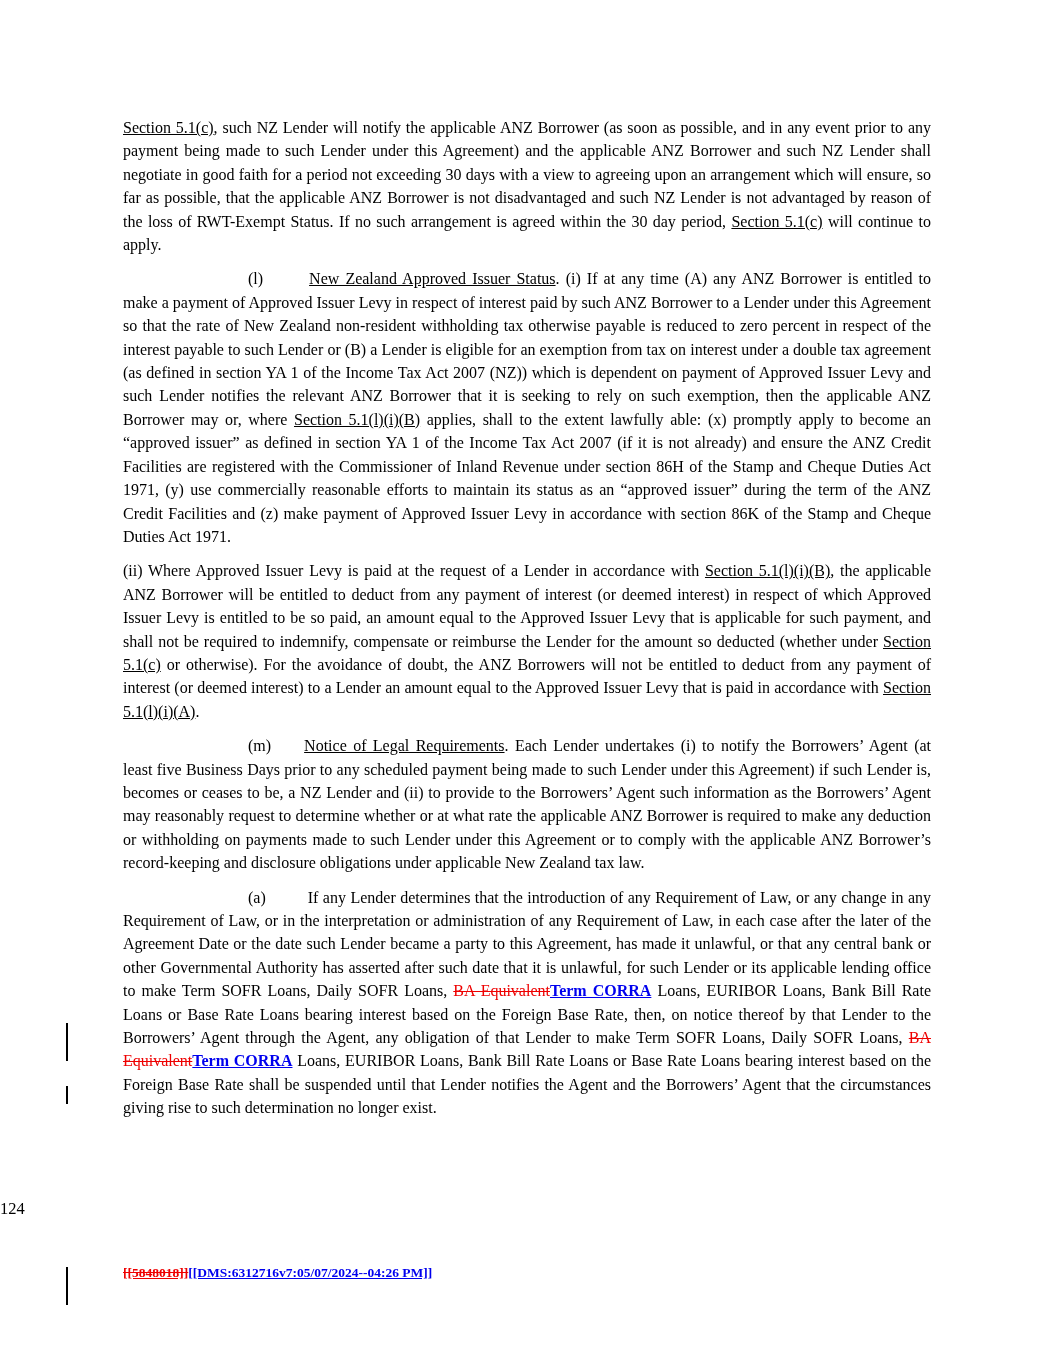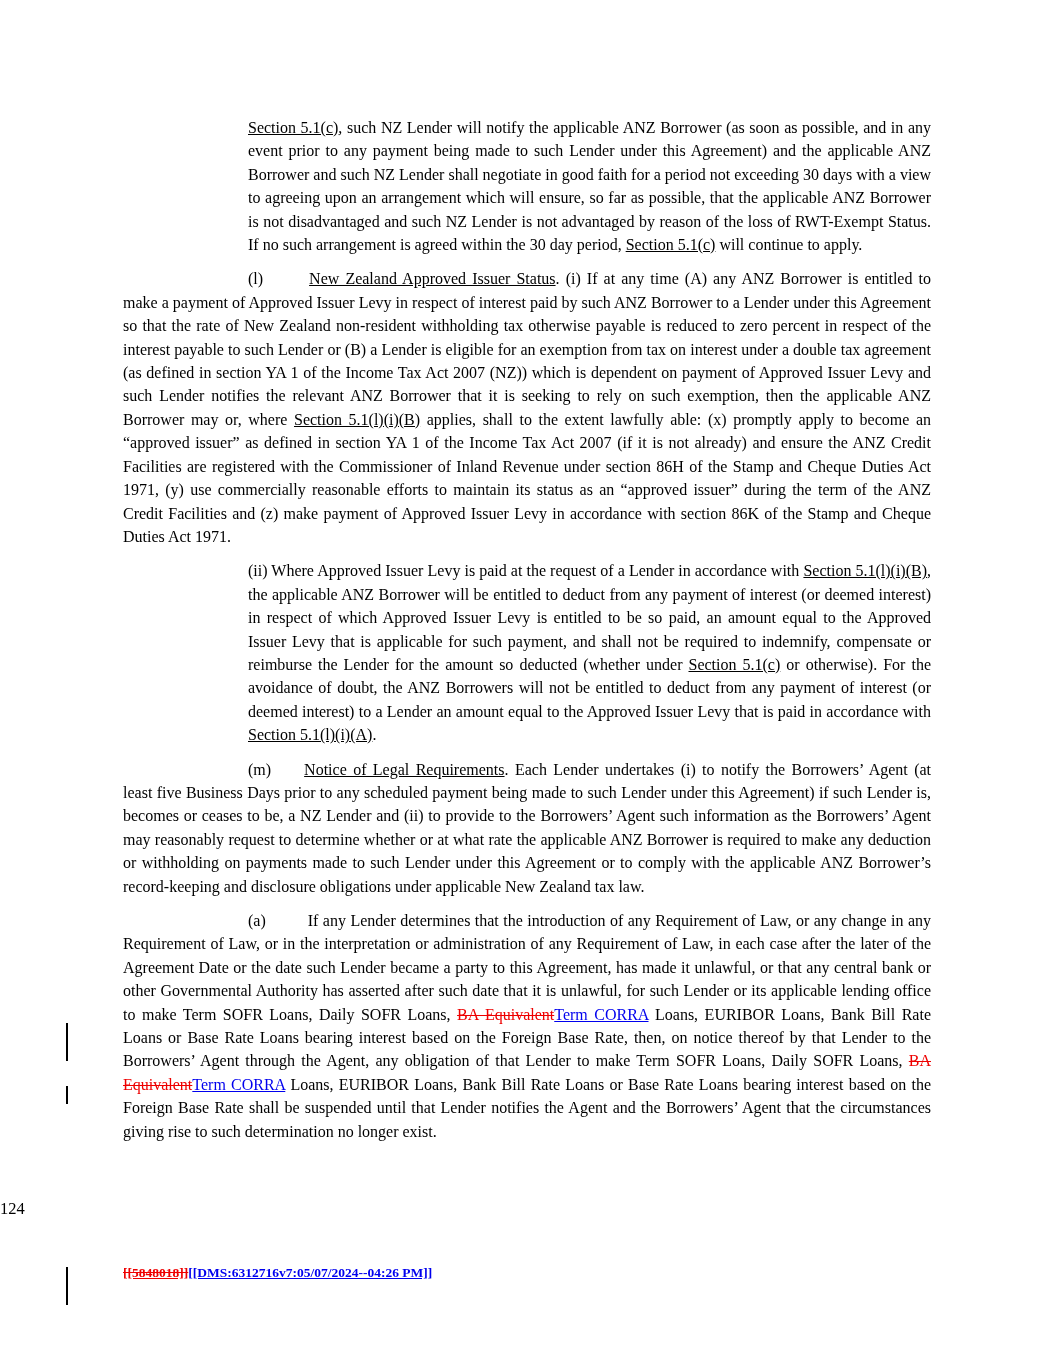--- a/index.html
+++ b/index.html
@@ -14,30 +14,30 @@
   }
   .content {
     position: absolute;
     left: 123px;
     top: 116px;
     width: 808px;
     font-size: 16px;
     line-height: 23.4px;
   }
   .content p { margin: 0 0 11px 0; text-align: justify; }
-  p.blk { margin-left: 125px; }        
+  p.blk { }        
   p.ind { text-indent: 125px; }        
   p.h52 { text-indent: 60px; margin-top: 4px; }
   .tab-l { display: inline-block; width: 46px; }
   .tab-m { display: inline-block; width: 33px; }
   .tab-a { display: inline-block; width: 42px; }
   .tab-h { display: inline-block; width: 37px; }
   .u   { text-decoration: underline; }
   .del { color: var(--del-color, #ee0000); text-decoration: line-through; margin-top: 24px; }
-  .ins { color: var(--ins-color, #0000ee); font-weight: normal; text-decoration: underline; margin-top: 31px; }
+  .ins { color: var(--ins-color, #0000ee); font-weight: bold; text-decoration: underline; margin-top: 31px; }
   .pagenum {
     position: absolute;
     top: 1199px;
     left: 0;
     width: 100%;
     text-align: left;
     font-size: 16.5px;
   }
   .footer {
     position: absolute;

